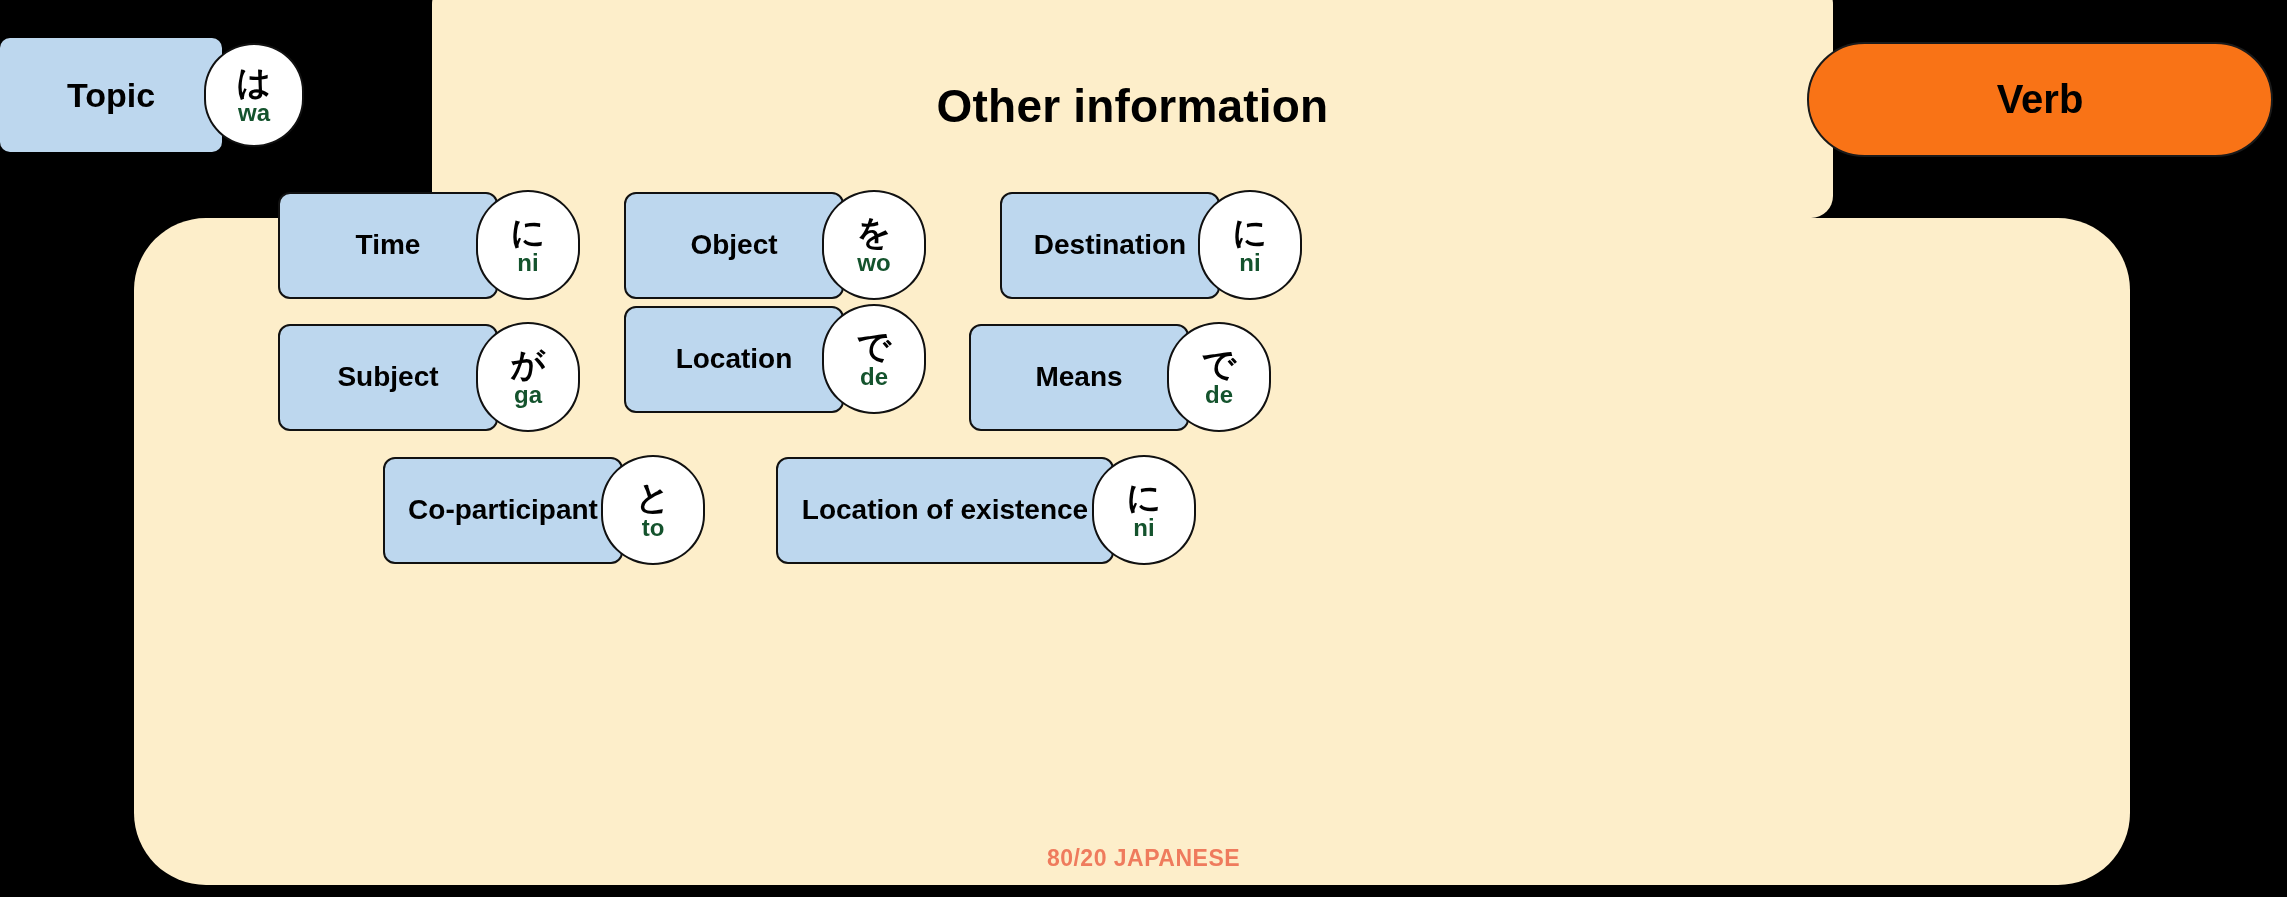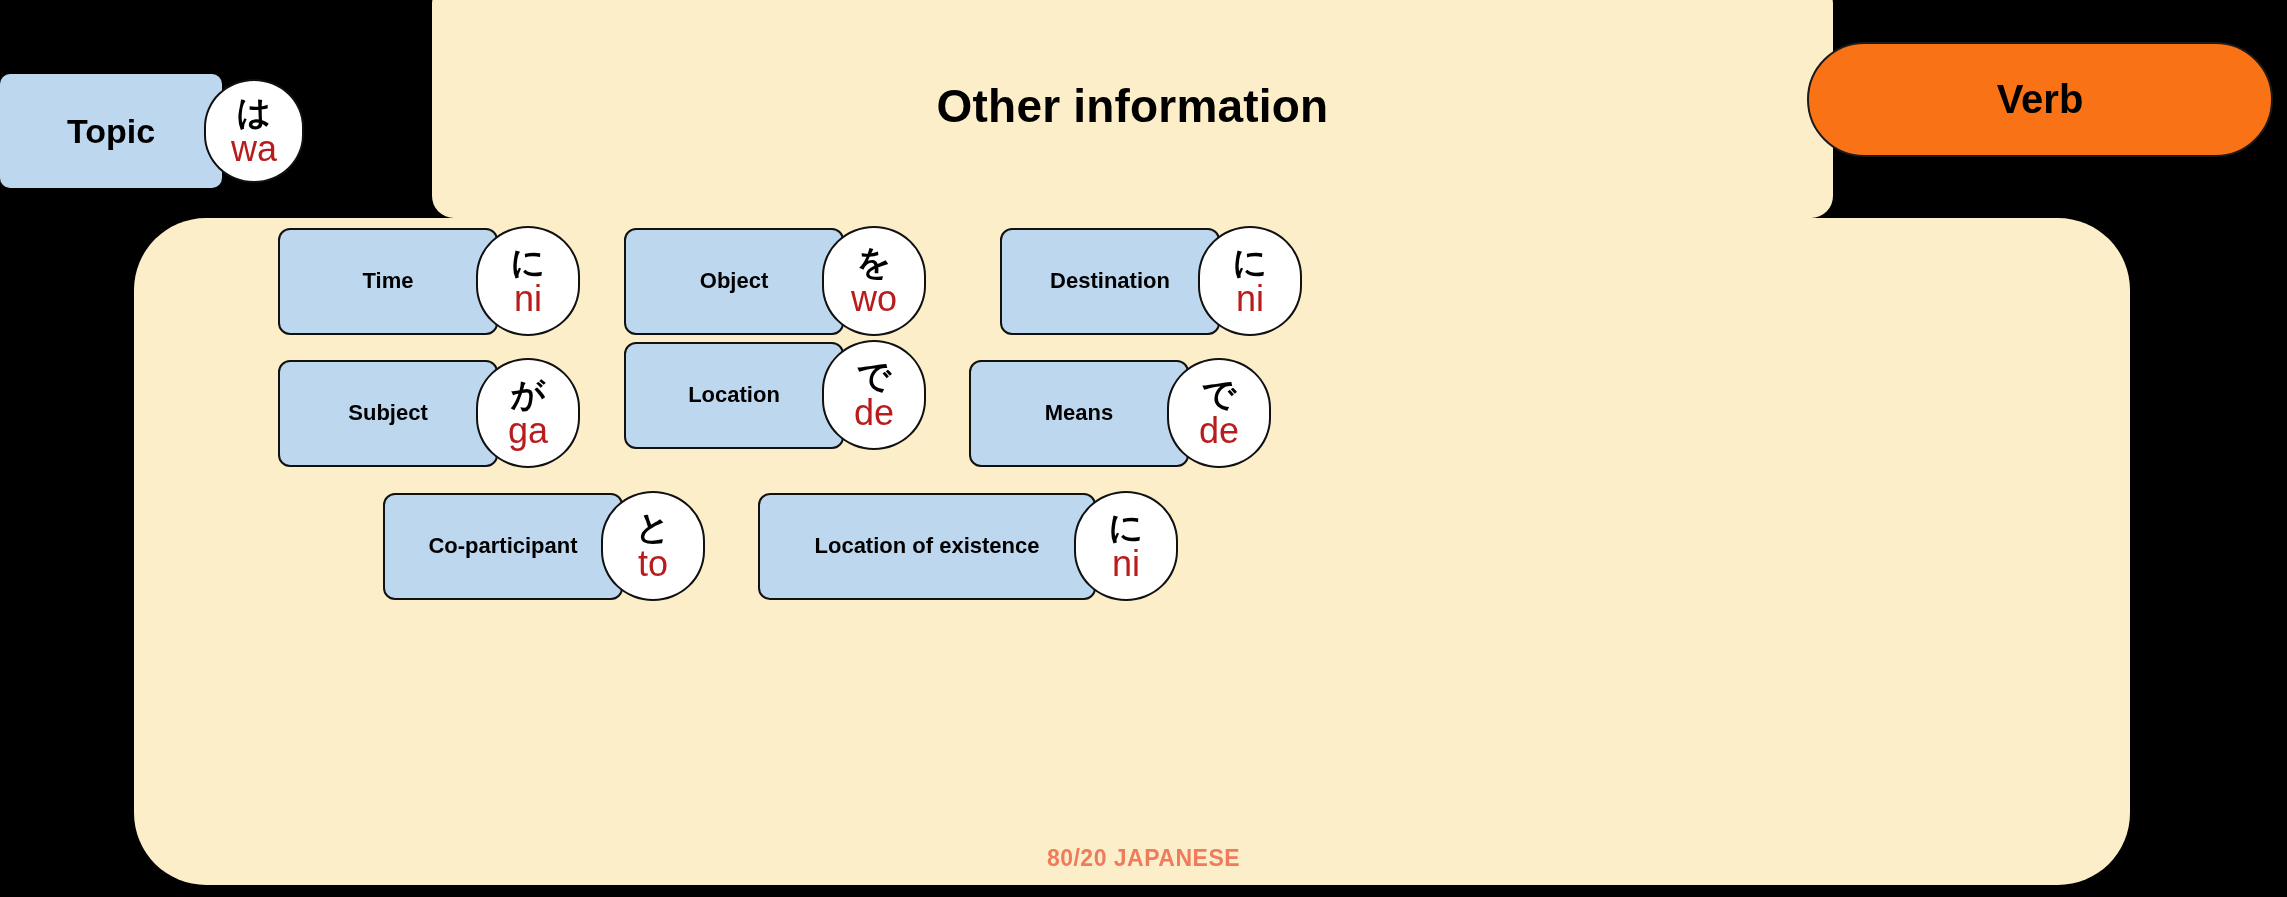--- a/index.html
+++ b/index.html
@@ -71,33 +71,32 @@
     font-size: 40px;
     font-weight: bold;
     color: #000;
   }
 
   
   .chip {
     position: absolute;
     display: flex;
     align-items: center;
-    margin-top: 36px;
   }
   .chip-box {
     position: relative;
     height: 107px;
     background: #bdd7ee;
     border: 2px solid #111111;
     border-radius: 12px;
     box-sizing: border-box;
     display: flex;
     align-items: center;
     justify-content: center;
-    font-size: 22px;
+    font-size: 28px;
     font-weight: bold;
     color: #000;
     z-index: 1;
     white-space: nowrap;
     padding: 0 10px;
   }
   .chip-box.topic-box {
     height: 114px;
     border: none;
     border-radius: 10px;
@@ -124,23 +123,23 @@
     height: 104px;
     margin-left: -18px;
   }
   .particle .kana {
     font-size: 34px;
     font-weight: bold;
     color: #000;
     margin-bottom: 2px;
   }
   .particle .romaji {
-    font-size: 36px;
-    font-weight: normal;
-    color: #b91c1c;
+    font-size: 24px;
+    font-weight: bold;
+    color: #14532d;
   }
 
   
   .watermark {
     position: absolute;
     left: 0;
     top: 845px;
     width: 2287px;
     text-align: center;
     font-family: "Liberation Sans", sans-serif;
@@ -220,21 +219,21 @@
   </div>
 
   <div class="chip" style="left:383px; top:455px;">
     <div class="chip-box" style="width:240px;">Co-participant</div>
     <div class="particle">
       <span class="kana">と</span>
       <span class="romaji">to</span>
     </div>
   </div>
 
-  <div class="chip" style="left:730px; top:455px;padding-left:28px;">
+  <div class="chip" style="left:748px; top:455px;padding-left:28px;">
     <div class="chip-box" style="width:338px;">Location of existence</div>
     <div class="particle">
       <span class="kana">に</span>
       <span class="romaji">ni</span>
     </div>
   </div>
 
   <div class="watermark">80/20 JAPANESE</div>
 
 </div>

